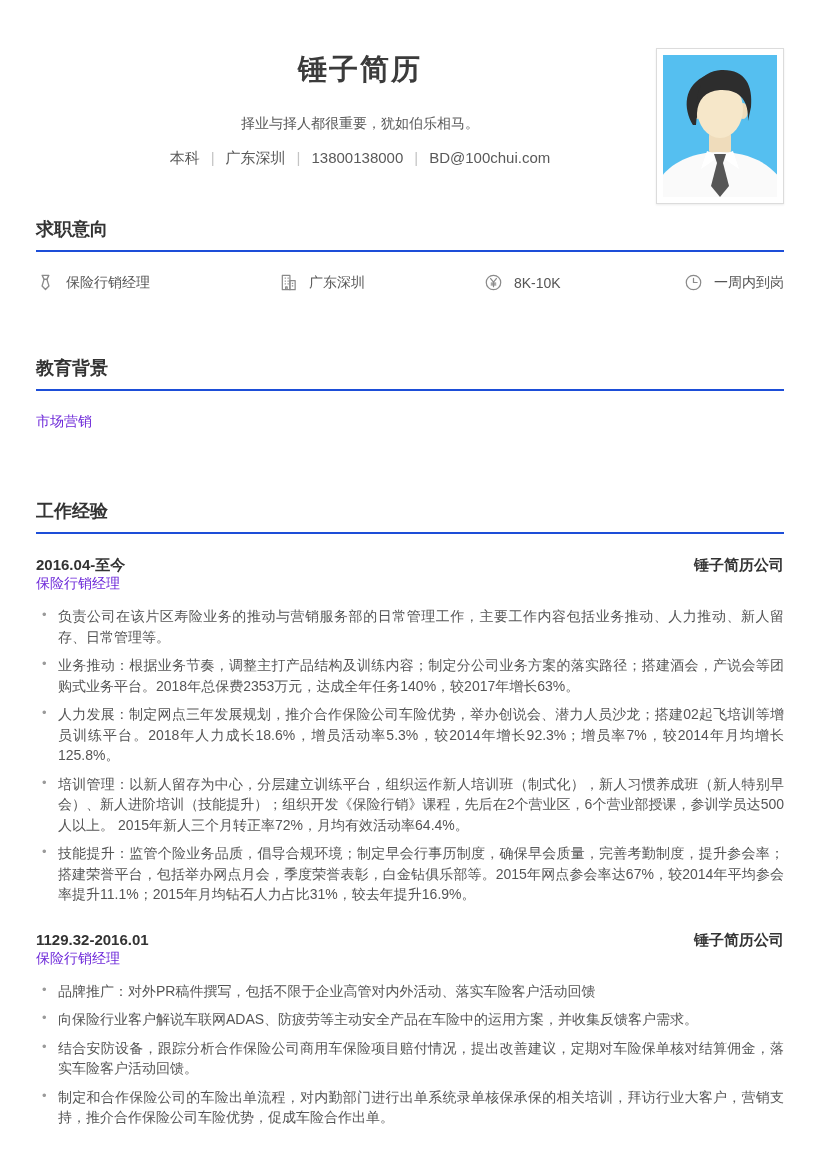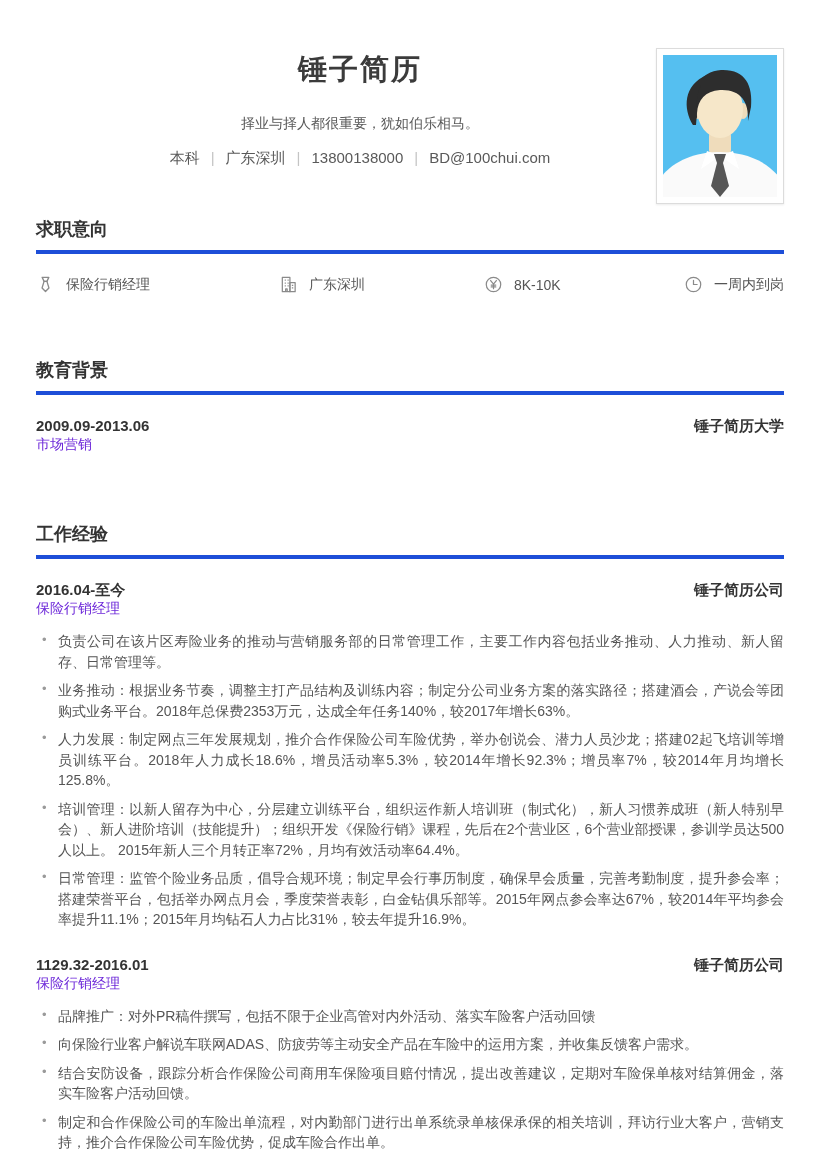--- a/index.html
+++ b/index.html
@@ -30,21 +30,21 @@
     width: 128px; height: 156px;
     background: #fff; border: 1px solid #dcdcdc; padding: 6px;
     box-shadow: 0 1px 2px rgba(0,0,0,0.08);
   }
   .photo svg { display: block; width: 114px; height: 142px; }
 
   
   .section { margin-top: 57px; }
   .section-title {
     margin: 0; font-size: 18px; font-weight: bold; color: #333;
-    border-bottom: 4px solid #1d4ed8; padding-bottom: 9px;
+    border-bottom: 2px solid #1d4ed8; padding-bottom: 9px;
   }
 
   
   .intent-grid {
     margin-top: 21px;
     display: grid;
     grid-template-columns: 243px 205px 200px 1fr;
     align-items: center;
   }
   .intent-item { display: flex; align-items: center; font-size: 14px; color: #555; }
@@ -140,44 +140,40 @@
           </span>
           <span>一周内到岗</span>
         </div>
       </div>
   </section>
 
   <section class="section" style="margin-top:64px;">
     <h2 class="section-title">教育背景</h2>
     <div id="education-entries">
         <div class="entry">
-          <div class="entry-head">
-            <span class="entry-period">2009.09-2013.06</span>
-            <span class="entry-org">锤子简历大学</span>
-          </div>
           <div class="entry-detail">市场营销</div>
         </div>
       </div>
   </section>
 
   <section class="section" style="margin-top:68px;">
     <h2 class="section-title">工作经验</h2>
     <div id="experience-entries">
         <div class="entry">
           <div class="entry-head">
             <span class="entry-period">2016.04-至今</span>
             <span class="entry-org">锤子简历公司</span>
           </div>
           <div class="entry-role">保险行销经理</div>
           <ul class="bullets">
             <li>负责公司在该片区寿险业务的推动与营销服务部的日常管理工作，主要工作内容包括业务推动、人力推动、新人留存、日常管理等。</li>
             <li>业务推动：根据业务节奏，调整主打产品结构及训练内容；制定分公司业务方案的落实路径；搭建酒会，产说会等团购式业务平台。2018年总保费2353万元，达成全年任务140%，较2017年增长63%。</li>
             <li>人力发展：制定网点三年发展规划，推介合作保险公司车险优势，举办创说会、潜力人员沙龙；搭建02起飞培训等增员训练平台。2018年人力成长18.6%，增员活动率5.3%，较2014年增长92.3%；增员率7%，较2014年月均增长125.8%。</li>
             <li>培训管理：以新人留存为中心，分层建立训练平台，组织运作新人培训班（制式化），新人习惯养成班（新人特别早会）、新人进阶培训（技能提升）；组织开发《保险行销》课程，先后在2个营业区，6个营业部授课，参训学员达500人以上。 2015年新人三个月转正率72%，月均有效活动率64.4%。</li>
-            <li>日常管理：监管个险业务品质，倡导合规环境；制定早会行事历制度，确保早会质量，完善考勤制度，提升参会率；搭建荣誉平台，包括举办网点月会，季度荣誉表彰，白金钻俱乐部等。2015年网点参会率达67%，较2014年平均参会率提升11.1%；2015年月均钻石人力占比31%，较去年提升16.9%。</li>
+            <li>技能提升：监管个险业务品质，倡导合规环境；制定早会行事历制度，确保早会质量，完善考勤制度，提升参会率；搭建荣誉平台，包括举办网点月会，季度荣誉表彰，白金钻俱乐部等。2015年网点参会率达67%，较2014年平均参会率提升11.1%；2015年月均钻石人力占比31%，较去年提升16.9%。</li>
           </ul>
         </div>
         <div class="entry">
           <div class="entry-head">
             <span class="entry-period">1129.32-2016.01</span>
             <span class="entry-org">锤子简历公司</span>
           </div>
           <div class="entry-role">保险行销经理</div>
           <ul class="bullets">
             <li>品牌推广：对外PR稿件撰写，包括不限于企业高管对内外活动、落实车险客户活动回馈</li>

